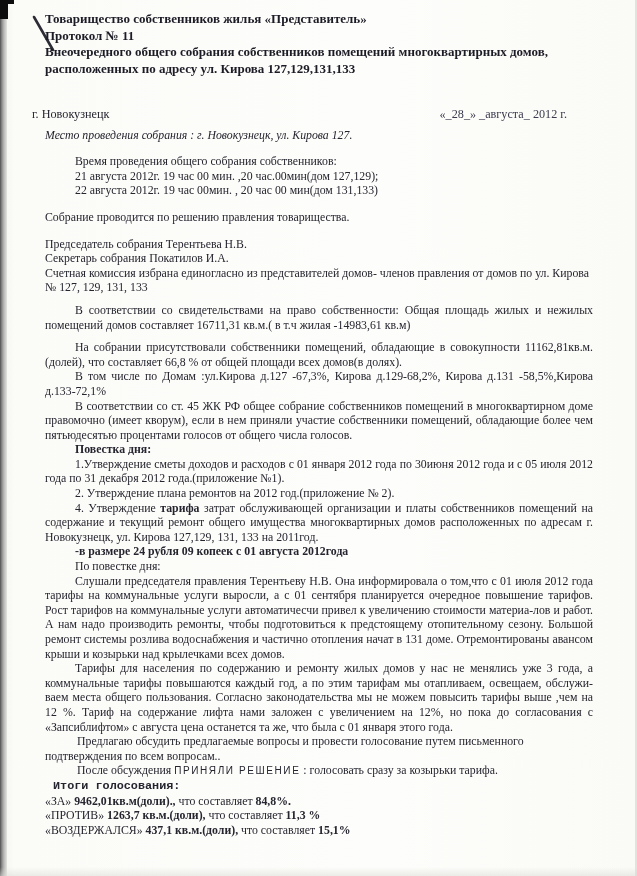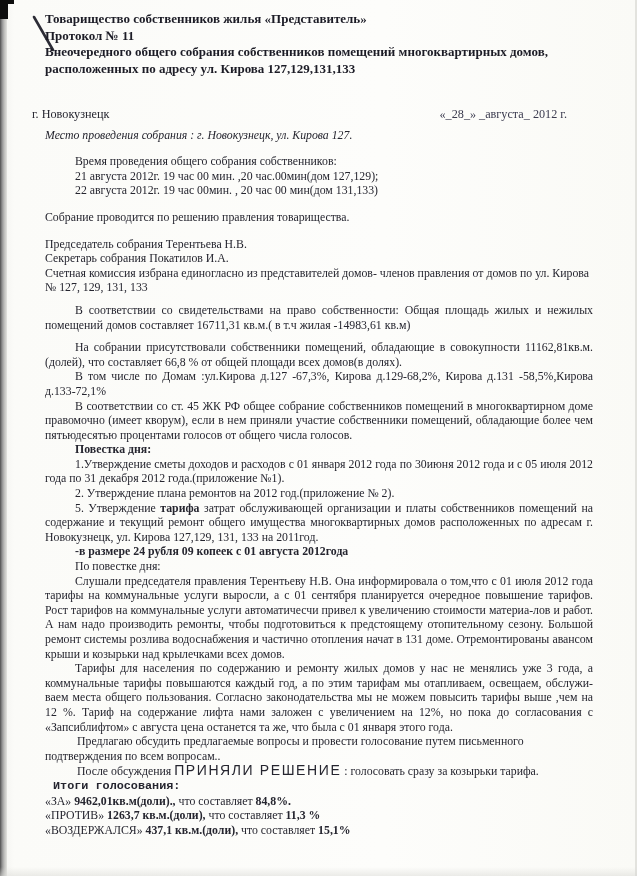--- a/index.html
+++ b/index.html
@@ -29,21 +29,21 @@
   .cityrow{display:flex;justify-content:space-between;margin-top:30px;font-size:12.2px;}
   .cityrow .city{margin-left:-13px;}
   .cityrow .date{margin-right:26px;color:#3a3a4e;}
   .sec{margin-top:12px;}
   .sec-sm{margin-top:8px;}
   .ind{text-indent:30px;}
   .ind2{text-indent:32px;}
   .just{text-align:justify;}
   .timeblock{margin-left:30px;}
   .results-h{margin-left:8px;font-weight:bold;font-family:Liberation Mono, monospace;}
-  .caps{letter-spacing:1.6px;font-size:14px;font-family:"Liberation Sans","DejaVu Sans",sans-serif;}
+  .caps{letter-spacing:1.6px;font-size:10px;font-family:"Liberation Sans","DejaVu Sans",sans-serif;}
   .vote-line .num{font-weight:bold;}
   .vote-line .pct{font-weight:bold;}
 </style>
 </head>
 <body>
 
 <div class="page">
 
   <div class="edge-strip"></div>
   <div class="corner-mark-v"></div>
@@ -86,21 +86,21 @@
 
     <div class="sec-sm ind just">В соответствии со свидетельствами на право собственности: Общая площадь жилых и нежилых помещений  домов составляет 16711,31 кв.м.( в т.ч жилая -14983,61 кв.м)</div>
 
     <div class="sec-sm ind just">На собрании присутствовали собственники помещений, обладающие в совокупности 11162,81кв.м. (долей),  что составляет 66,8 % от общей площади всех домов(в долях).</div>
     <div class="ind just">В том числе по Домам :ул.Кирова д.127 -67,3%, Кирова д.129-68,2%, Кирова д.131 -58,5%,Кирова д.133-72,1%</div>
     <div class="ind just">В соответствии со ст. 45 ЖК РФ общее собрание собственников помещений в многоквартирном доме правомочно (имеет кворум), если в нем приняли участие собственники помещений, обладающие более чем пятьюдесятью процентами голосов от общего числа голосов.</div>
 
     <div class="ind bold">Повестка дня:</div>
     <div class="ind just">1.Утверждение сметы доходов и расходов с 01 января 2012 года по 30июня 2012 года и с 05 июля 2012 года по 31 декабря 2012 года.(приложение №1).</div>
     <div class="ind">2. Утверждение плана ремонтов на 2012 год.(приложение № 2).</div>
-    <div class="ind just"><span>5. Утверждение  </span><span class="bold">тарифа</span><span>  затрат обслуживающей организации  и платы собственников помещений на содержание и текущий ремонт общего имущества многоквартирных домов расположенных по адресам г. Новокузнецк, ул. Кирова 127,129, 131, 133  на 2011год.</span></div>
+    <div class="ind just"><span>4. Утверждение  </span><span class="bold">тарифа</span><span>  затрат обслуживающей организации  и платы собственников помещений на содержание и текущий ремонт общего имущества многоквартирных домов расположенных по адресам г. Новокузнецк, ул. Кирова 127,129, 131, 133  на 2011год.</span></div>
     <div class="ind bold">-в размере 24 рубля 09 копеек с 01 августа 2012года</div>
     <div class="ind">По повестке дня:</div>
 
     <div class="ind just">Слушали председателя правления Терентьеву Н.В.  Она информировала о том,что с 01 июля 2012 года  тарифы на коммунальные услуги выросли, а с 01 сентября планируется очередное повышение тарифов. Рост тарифов на коммунальные услуги автоматичесчи привел к увеличению стоимости материа-лов и работ. А нам надо производить ремонты, чтобы подготовиться к предстоящему отопительному сезону. Большой ремонт системы розлива водоснабжения и частично отопления начат в 131 доме. Отремонтированы авансом крыши и козырьки над крылечками всех домов.</div>
     <div class="ind just">Тарифы для населения по содержанию и ремонту жилых домов у нас не менялись уже 3 года, а коммунальные тарифы повышаются каждый год, а по этим тарифам мы отапливаем, освещаем, обслужи-ваем места общего пользования. Согласно законодательства мы не можем повысить тарифы выше ,чем на 12 %. Тариф на содержание лифта нами заложен с увеличением на 12%, но пока до согласования с «Запсиблифтом» с августа цена останется та же, что была с 01 января этого года.</div>
 
     <div class="ind2">Предлагаю обсудить предлагаемые вопросы и провести голосование путем письменного подтверждения по всем вопросам..</div>
 
     <div class="ind2"><span>После обсуждения   </span><span class="caps">ПРИНЯЛИ РЕШЕНИЕ</span><span> :  голосовать сразу за козырьки тарифа.</span></div>
 

